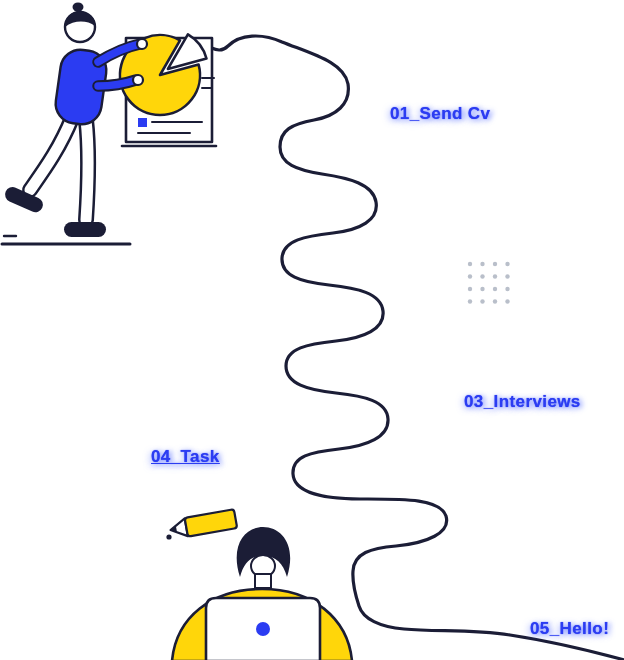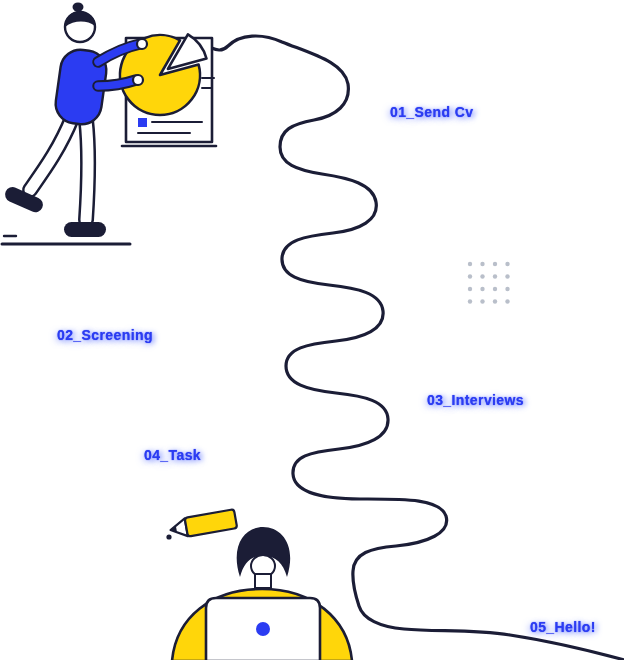--- a/index.html
+++ b/index.html
@@ -18,34 +18,34 @@
   .art {
     position: absolute;
     left: 0;
     top: 0;
     width: 624px;
     height: 660px;
     display: block;
   }
   .step-label {
     position: absolute;
-    font-size: 14px;
+    font-size: 17px;
     font-weight: 700;
     color: #2b3cf2;
     letter-spacing: 0.4px;
     white-space: nowrap;
     text-shadow:
       0 0 1px rgba(43, 60, 242, 0.9),
       3px 1px 5px rgba(104, 126, 255, 0.75),
       -2px 2px 6px rgba(104, 126, 255, 0.55);
   }
   .step-1 { left: 390px; top: 104px; }
   .step-2 { left: 57px;  top: 327px; }
-  .step-3 { left: 427px; top: 392px; }
-  .step-4 { left: 144px; top: 447px; }
+  .step-3 { left: 464px; top: 392px; }
+  .step-4 { left: 151px; top: 447px; text-decoration: underline; }
   .step-5 { left: 530px; top: 619px; }
 </style>
 </head>
 <body>
 
 <div class="stage">
 
   <svg class="art" viewBox="0 0 624 660" aria-hidden="true">
 
     <g fill="none" stroke="#1b1d36" stroke-width="3.2" stroke-linecap="round" stroke-linejoin="round">
@@ -161,18 +161,17 @@
       <rect x="255" y="574" width="16" height="14" fill="#ffffff" stroke="#1b1d36" stroke-width="2"></rect>
       <path d="M 172 661 C 176 617, 212 589, 262 589
                                C 312 589, 348 618, 352 661 Z" fill="#ffd60a" stroke="#1b1d36" stroke-width="2.6"></path>
       <path d="M 206 661 L 206 608 Q 206 598 216 598 L 310 598 Q 320 598 320 608 L 320 661 Z" fill="#ffffff" stroke="#1b1d36" stroke-width="2.6"></path>
       <circle cx="263" cy="629" r="7" fill="#2b3cf2"></circle>
     </g>
 
   </svg>
 
   <div class="step-label step-1">01_Send Cv</div>
-  <div class="step-label step-2">02_Screening</div>
   <div class="step-label step-3">03_Interviews</div>
   <div class="step-label step-4">04_Task</div>
   <div class="step-label step-5">05_Hello!</div>
 
 </div>
 
 </body></html>

